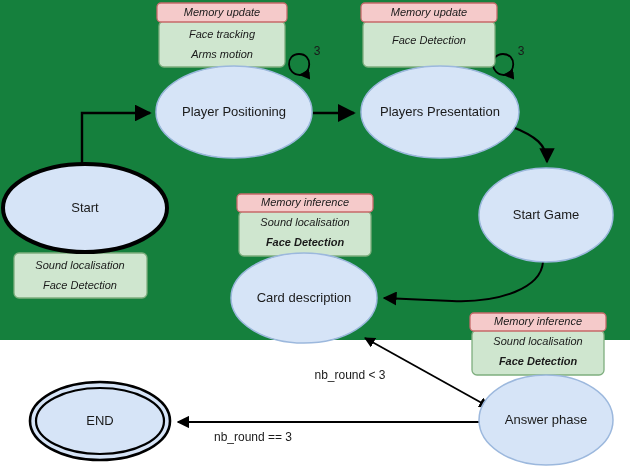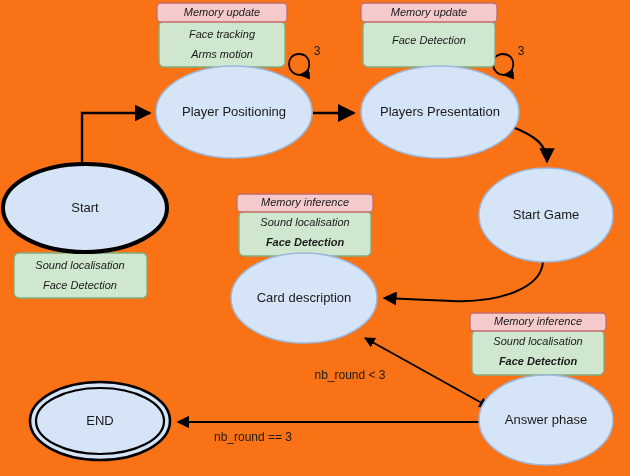--- a/index.html
+++ b/index.html
@@ -9,22 +9,22 @@
   }
   body {
     width: 630px;
     height: 476px;
     overflow: hidden;
     font-family: "Liberation Sans", sans-serif;
   }
   #diagram-root {
     position: relative;
     width: 630px;
-    height: 476px;
-    background: #f97316;
+    height: 340px;
+    background: #15803d;
     text-align: center;
   }
   svg.layer {
     position: absolute;
     left: 0;
     top: 0;
     width: 630px;
     height: 476px;
   }
   .node-label {

